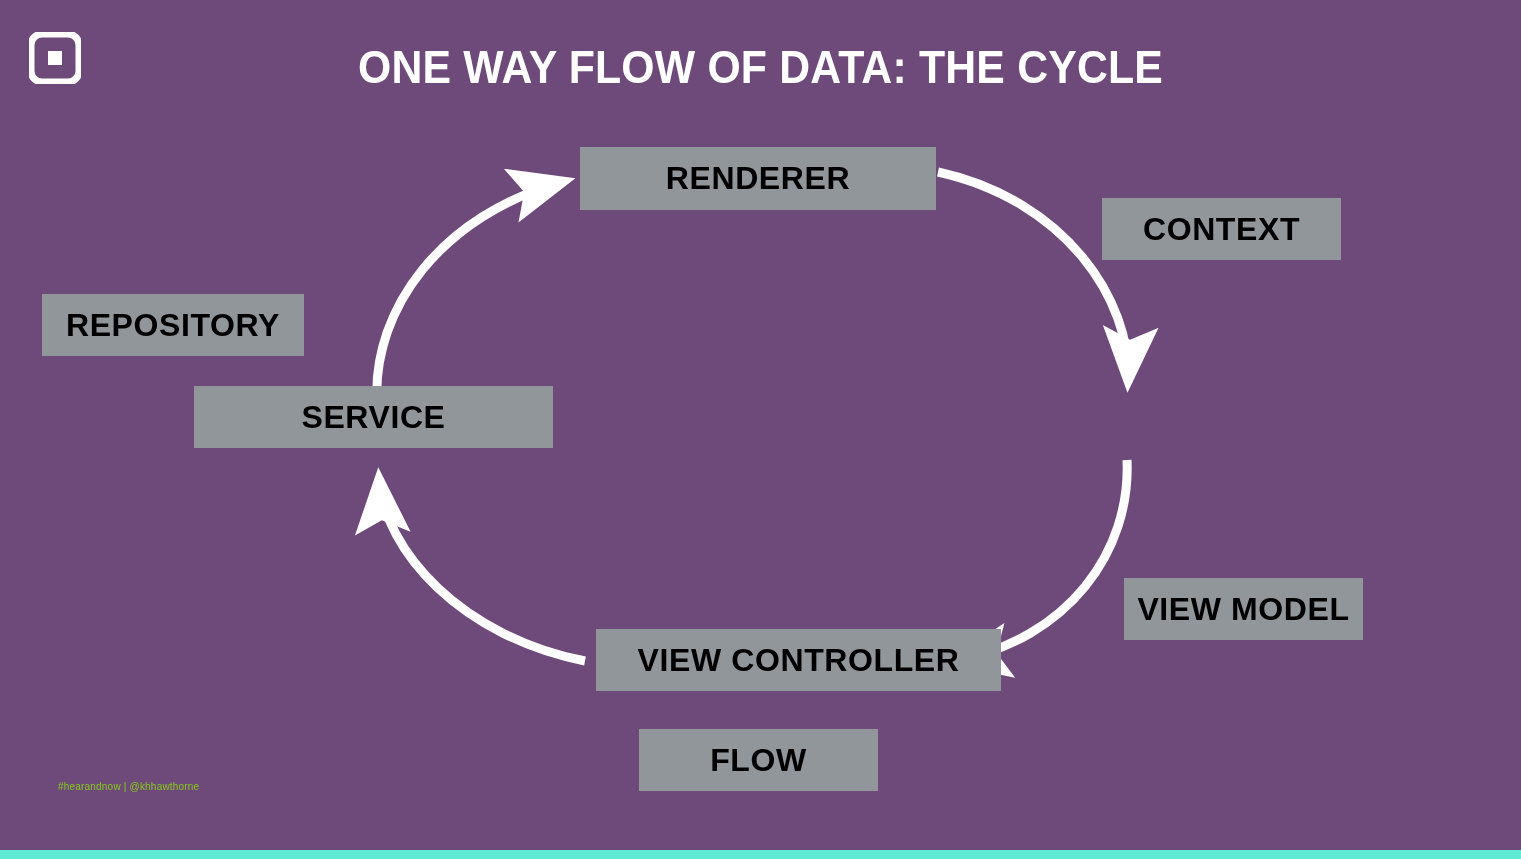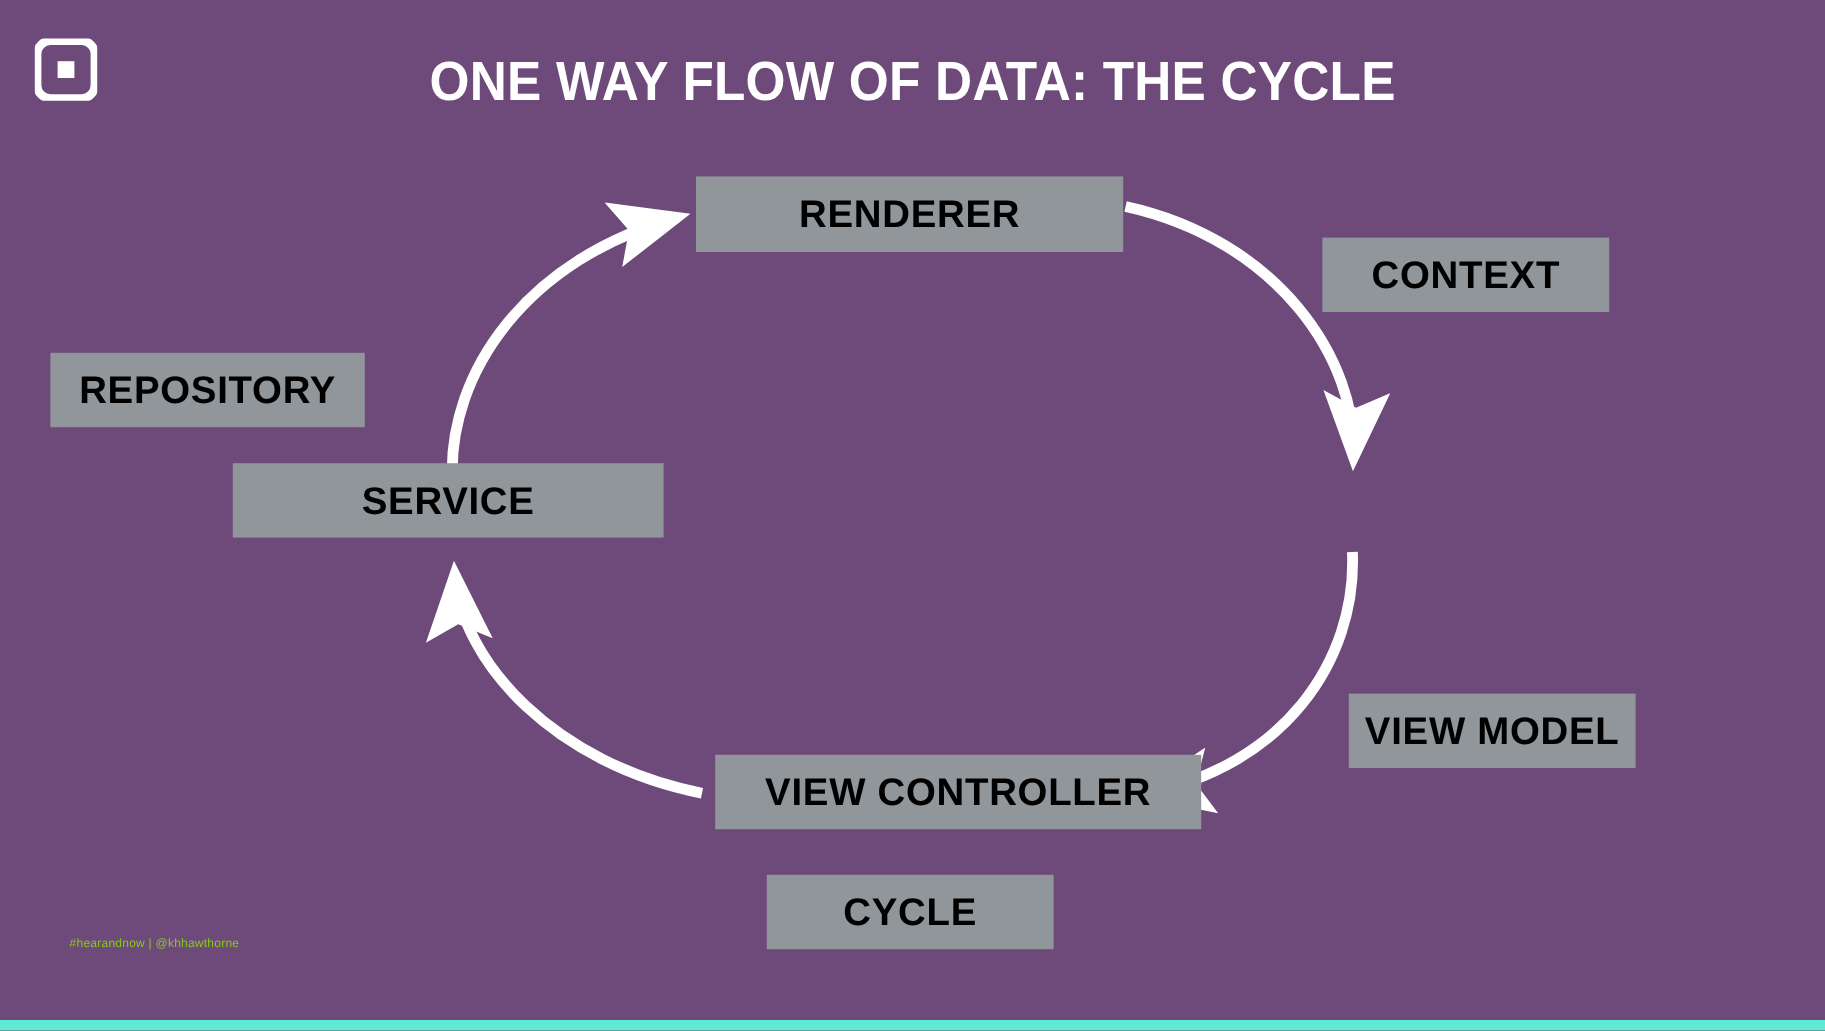--- a/index.html
+++ b/index.html
@@ -153,18 +153,18 @@
 
   <div class="node aside" id="node-repository">
     <span>REPOSITORY</span>
   </div>
 
   <div class="node aside" id="node-viewmodel">
     <span>VIEW MODEL</span>
   </div>
 
   <div class="node aside" id="node-view">
-    <span>CYCLE</span>
+    <span>FLOW</span>
   </div>
 
   <div id="footer">#hearandnow | @khhawthorne</div>
 
 </div>
 
 </body></html>

